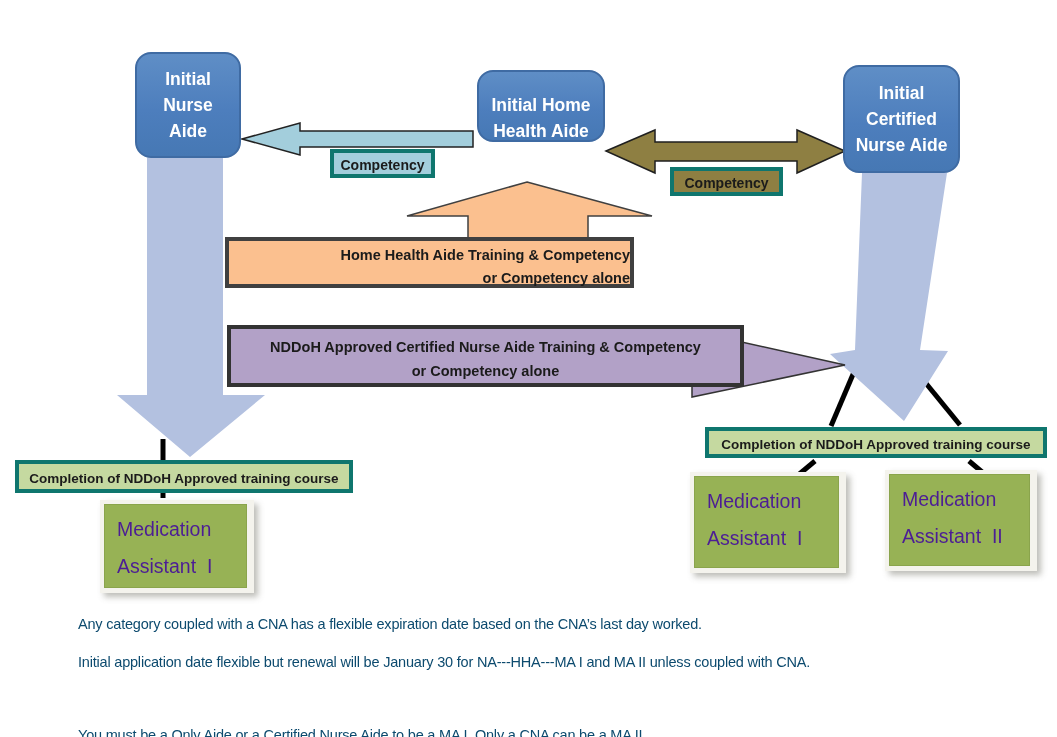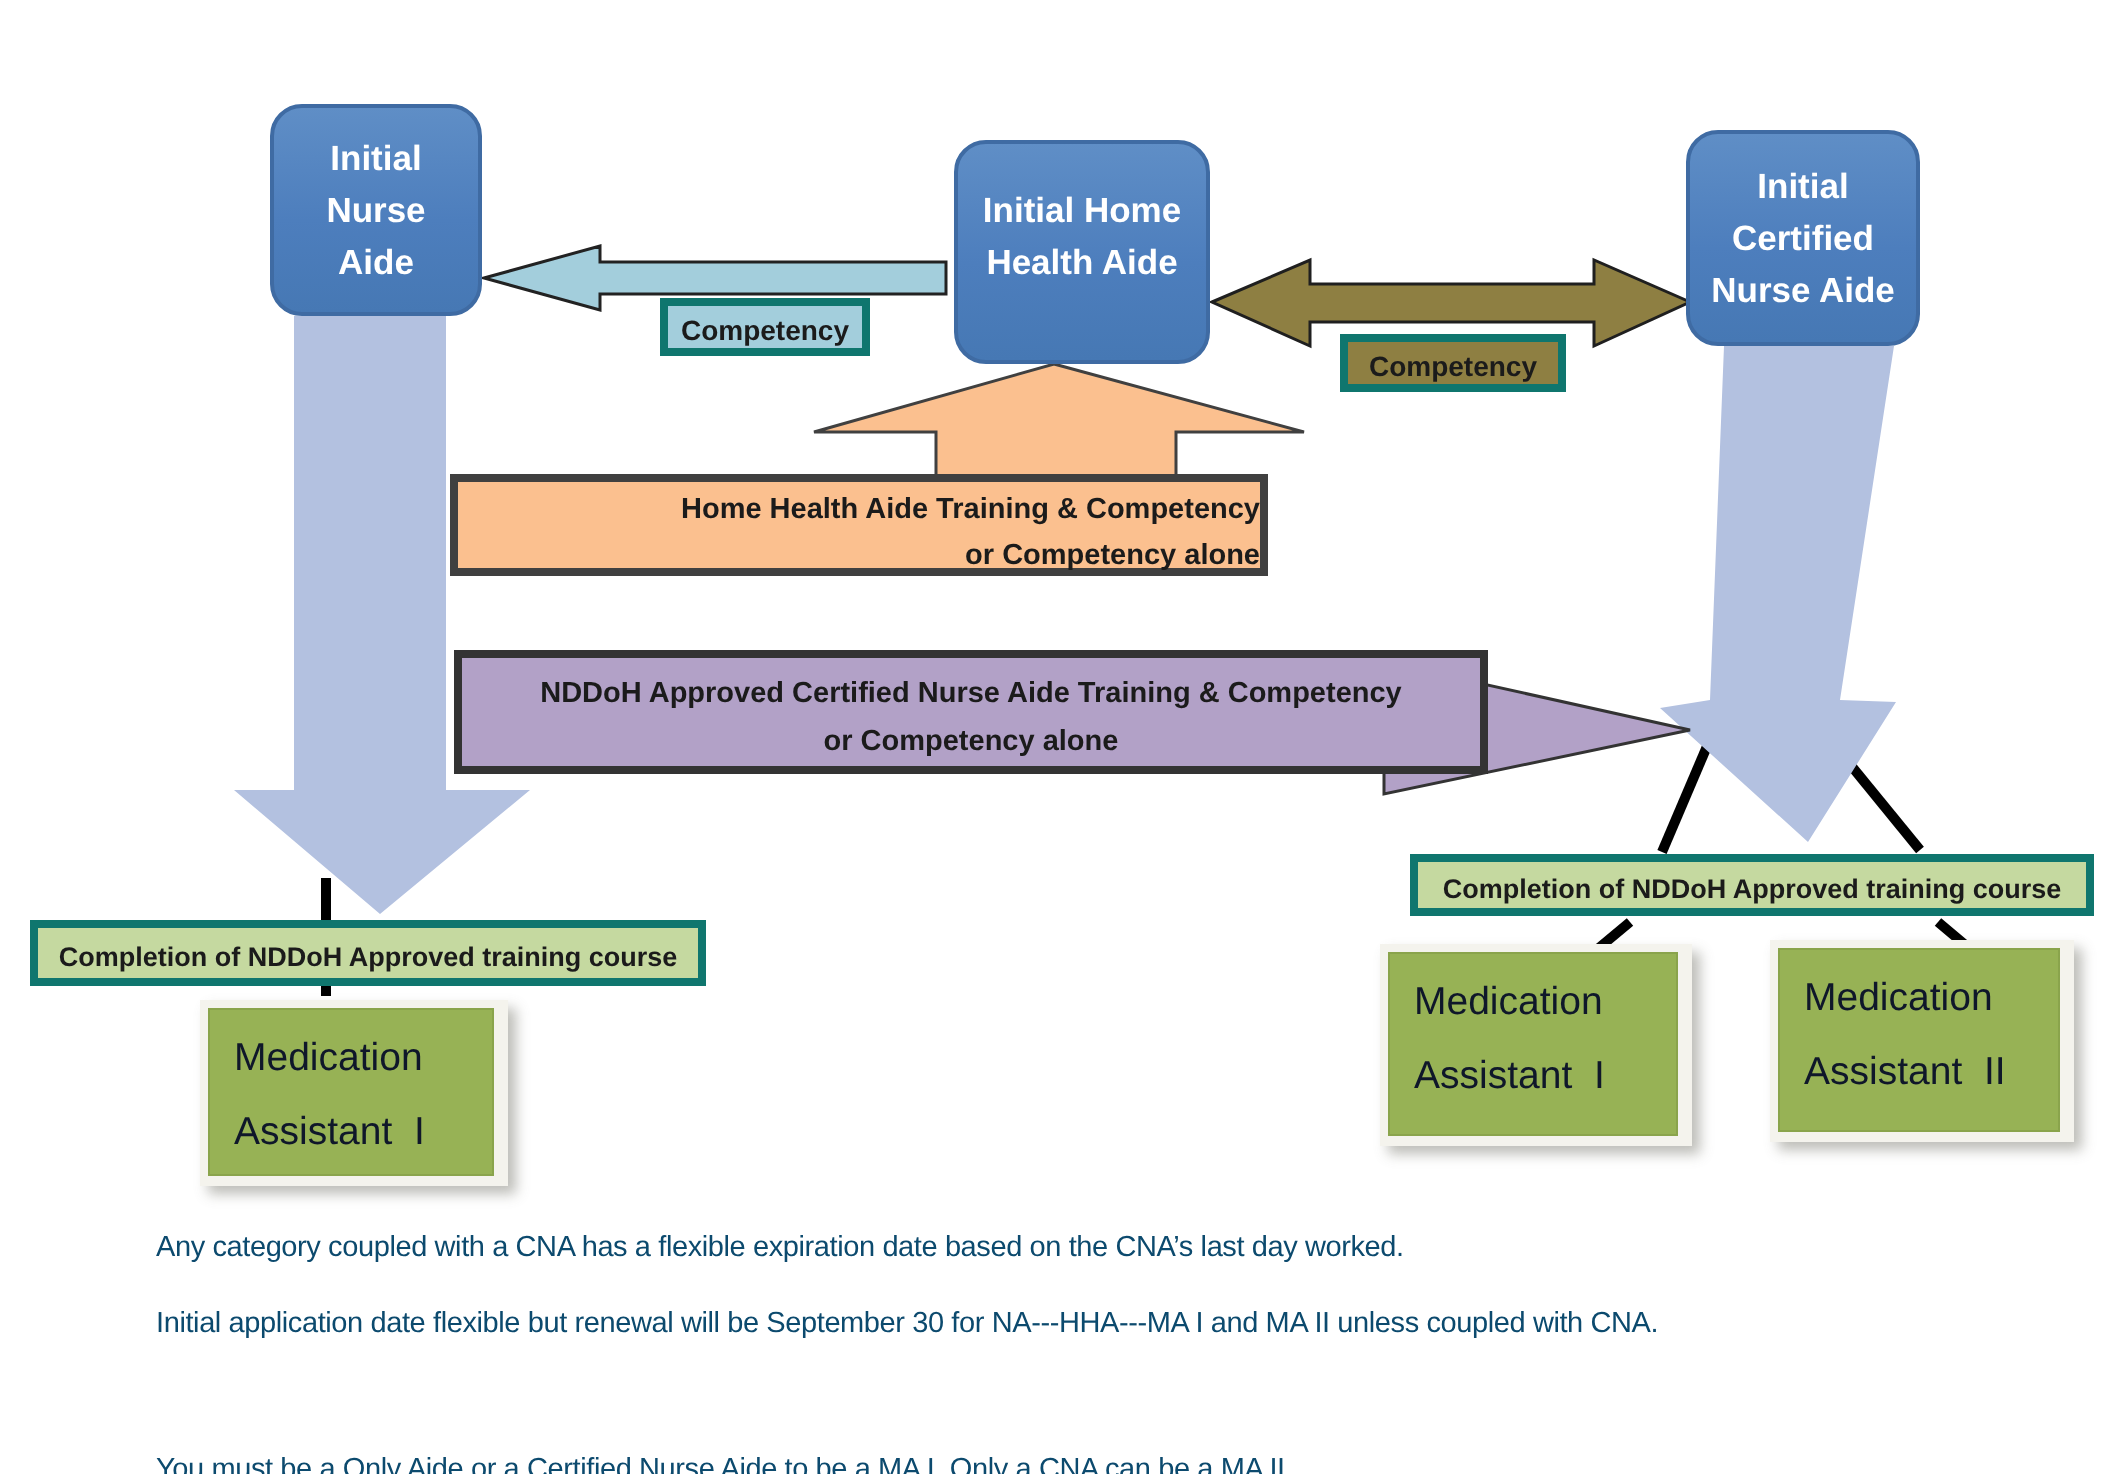--- a/index.html
+++ b/index.html
@@ -30,21 +30,21 @@
   .bigtag{font-size:14.5px;}
   .greenlabel{font-size:13.5px;font-weight:600;}
 
   
   .med-frame{
     background:#f4f3ed;padding:4px 7px 5px 4px;
     box-shadow:4px 4px 6px rgba(110,110,100,.45);
   }
   .med-inner{
     width:100%;height:100%;box-sizing:border-box;background:#97b255;border:1px solid #8aa44c;
-    font-size:19.5px;line-height:37px;padding:6px 0 0 12px;color:#0f172a;
+    font-size:19.5px;line-height:37px;padding:6px 0 0 12px;color:#4c1d95;
   }
 
   .note{position:absolute;left:78px;font-size:14.5px;letter-spacing:-0.2px;color:#0c4a6e;white-space:nowrap;}
 </style>
 </head>
 <body>
 
 <div class="stage">
 
   <svg class="layer" width="1057" height="737" viewBox="0 0 1057 737">
@@ -66,21 +66,21 @@
 
     <path d="M527,162 L652,196 L588,196 L588,219 L468,219 L468,196 L407,196 Z" fill="#fbc08f" stroke="#404040" stroke-width="1.5"></path>
 
     <path d="M677,329 L692,329 L692,311 L845,345 L692,377 L692,362 L677,362 Z" fill="#b2a1c7" stroke="#333333" stroke-width="1.5"></path>
   </svg>
 
   <div class="abs node prewrap" style="left:135px;top:32px;width:106px;height:106px;padding-top:12px;">Initial
 Nurse
 Aide</div>
 
-  <div class="abs node prewrap" style="left:477px;top:50px;width:128px;height:112px;padding-top:20px;">Initial Home
+  <div class="abs node prewrap" style="left:477px;top:50px;width:128px;height:72px;padding-top:20px;">Initial Home
 Health Aide</div>
 
   <div class="abs node prewrap" style="left:843px;top:45px;width:117px;height:108px;padding-top:13px;">Initial
 Certified
 Nurse Aide</div>
 
   <div class="abs tagbox cyan-bg competency" style="left:330px;top:129px;width:105px;height:29px;">Competency</div>
 
   <div class="abs tagbox olive-bg competency" style="left:670px;top:147px;width:113px;height:29px;">Competency</div>
 
@@ -103,16 +103,16 @@
     <div class="med-inner prewrap">Medication
 Assistant  I</div>
   </div>
 
   <div class="abs med-frame" style="left:885px;top:450px;width:152px;height:101px;">
     <div class="med-inner prewrap">Medication
 Assistant  II</div>
   </div>
 
   <div class="note" style="top:596px;">Any category coupled with a CNA has a flexible expiration date based on the CNA’s last day worked.</div>
-  <div class="note" style="top:634px;">Initial application date flexible but renewal will be September 30 for NA---HHA---MA I and MA II unless coupled with CNA.</div>
+  <div class="note" style="top:634px;">Initial application date flexible but renewal will be January 30 for NA---HHA---MA I and MA II unless coupled with CNA.</div>
   <div class="note" style="top:707px;">You must be a Only Aide or a Certified Nurse Aide to be a MA I. Only a CNA can be a MA II</div>
 
 </div>
 
 </body></html>

